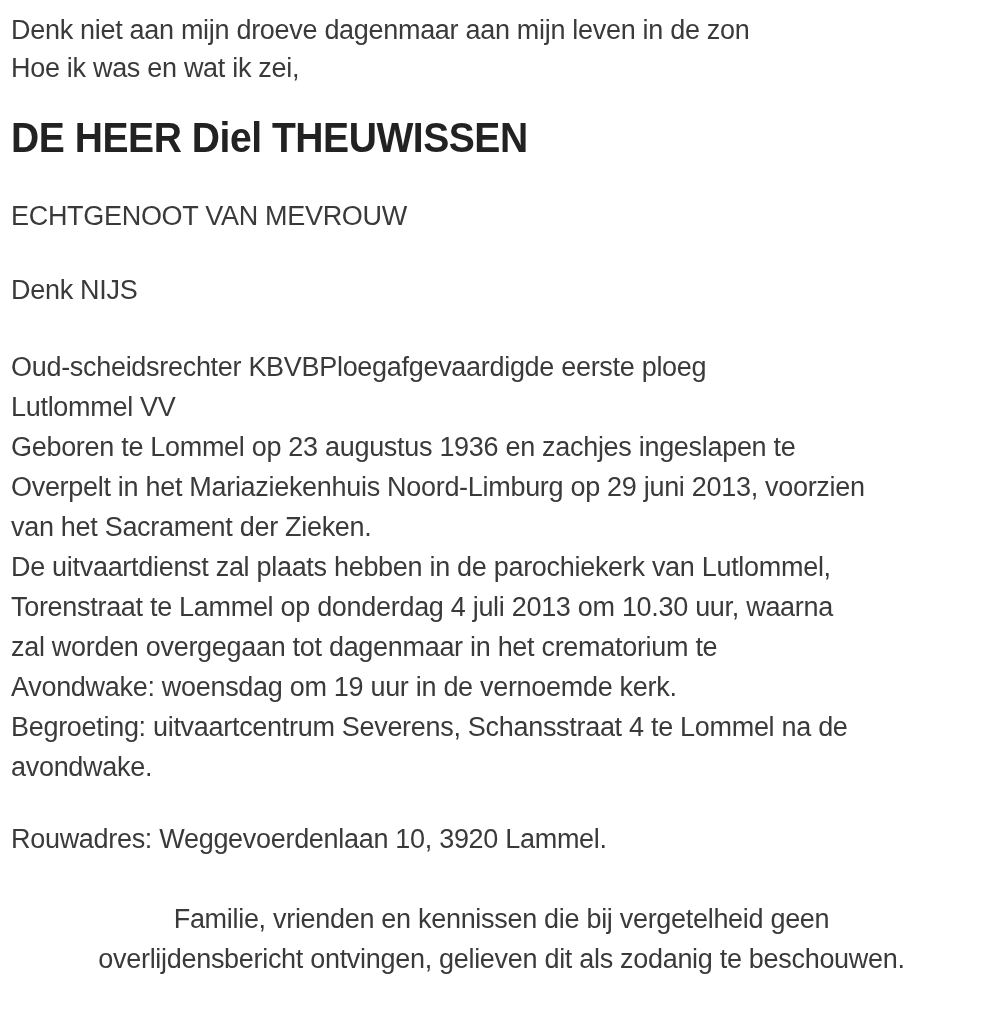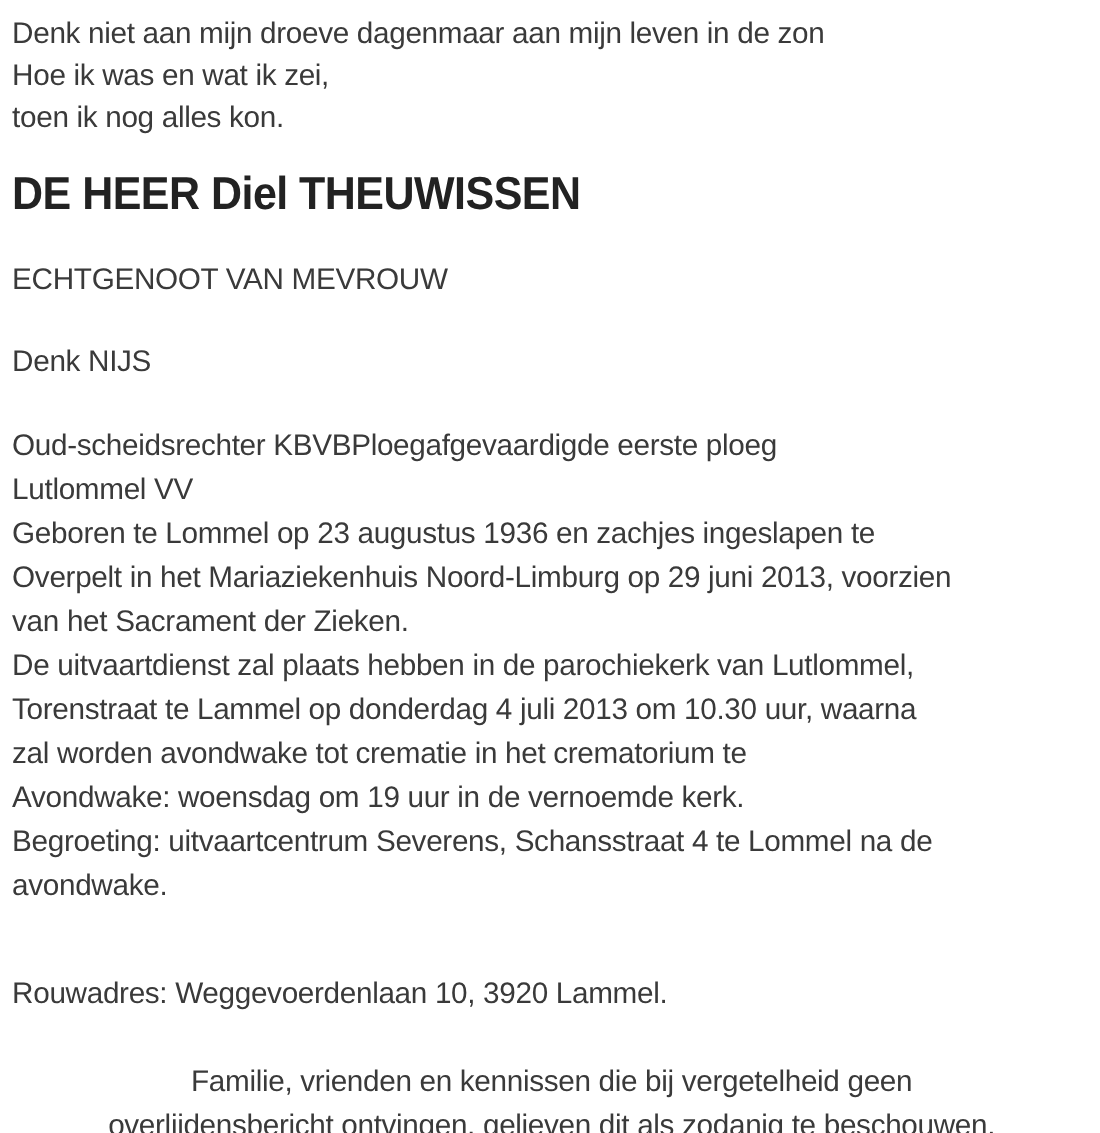--- a/index.html
+++ b/index.html
@@ -51,55 +51,54 @@
   }
   .announcement-block {
     margin-top: 38px;
   }
   .announcement-block .line,
   .address-block .line,
   .closing-block .line {
     line-height: 40px;
   }
   .address-block {
-    margin-top: 58px;
+    margin-top: 32px;
   }
   .closing-block {
     margin-top: 40px;
     text-align: center;
   }
 </style>
 </head>
 <body>
 
 <div class="page">
 
   <div class="poem">
     <div class="line">Denk niet aan mijn droeve dagenmaar aan mijn leven in de zon</div>
     <div class="line">Hoe ik was en wat ik zei,</div>
-    <div class="line">toen ik nog alles kon.</div>
   </div>
 
   <div class="name-block">
     <h1 class="deceased-title">DE HEER Diel THEUWISSEN</h1>
     <div class="subtitle-block">
       <div class="line">ECHTGENOOT VAN MEVROUW</div>
       <div class="line">Denk NIJS</div>
     </div>
   </div>
 
   <div class="announcement-block">
     <div class="line">Oud-scheidsrechter KBVBPloegafgevaardigde eerste ploeg</div>
     <div class="line">Lutlommel VV</div>
     <div class="line">Geboren te Lommel op 23 augustus 1936 en zachjes ingeslapen te</div>
     <div class="line">Overpelt in het Mariaziekenhuis Noord-Limburg op 29 juni 2013, voorzien</div>
     <div class="line">van het Sacrament der Zieken.</div>
     <div class="line">De uitvaartdienst zal plaats hebben in de parochiekerk van Lutlommel,</div>
     <div class="line">Torenstraat te Lammel op donderdag 4 juli 2013 om 10.30 uur, waarna</div>
-    <div class="line">zal worden avondwake tot crematie in het crematorium te</div>
+    <div class="line">zal worden overgegaan tot dagenmaar in het crematorium te</div>
     <div class="line">Avondwake: woensdag om 19 uur in de vernoemde kerk.</div>
     <div class="line">Begroeting: uitvaartcentrum Severens, Schansstraat 4 te Lommel na de</div>
     <div class="line">avondwake.</div>
   </div>
 
   <div class="address-block">
     <div class="line">Rouwadres: Weggevoerdenlaan 10, 3920 Lammel.</div>
   </div>
 
   <div class="closing-block">

